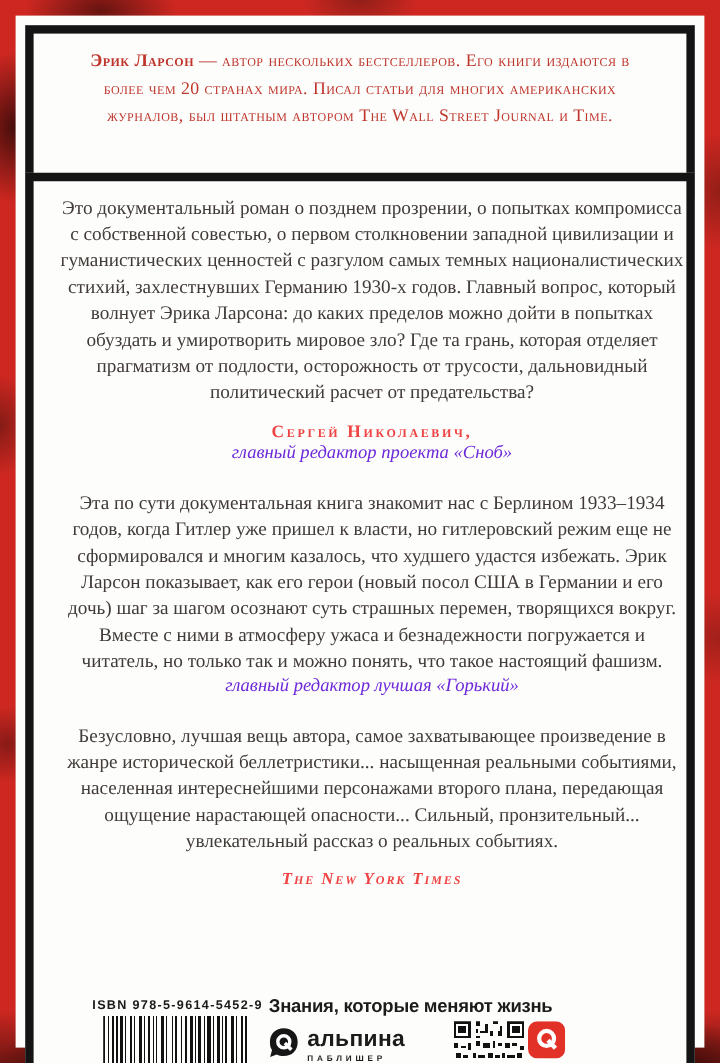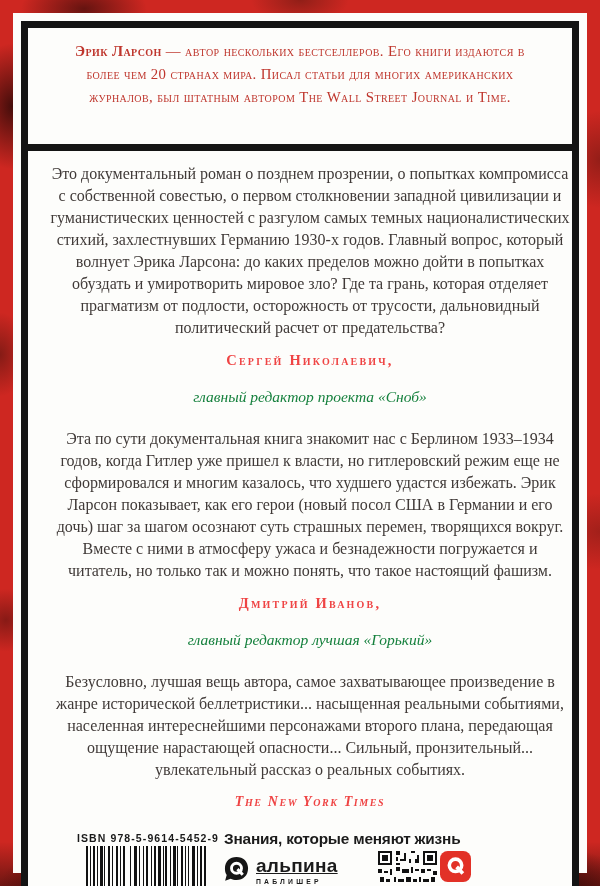--- a/index.html
+++ b/index.html
@@ -26,37 +26,37 @@
     font-family:"Liberation Serif",serif;font-variant:small-caps;
     font-size:14.8px;line-height:23px;letter-spacing:.4px;color:#bf362d;}
   .banner-text strong{font-weight:700;}
   .main{position:absolute;left:8px;right:8px;top:131px;height:810px;border-bottom-width:13px;}
   .quotes{padding:12px 22px 0;}
   .quote{margin:0 auto;width:520px;text-align:center;}
   .quote + .quote{margin-top:22px;}
   .q-text{margin:0;font-family:"Liberation Serif",serif;font-size:16px;line-height:22px;color:#403a38;}
   .q-name{margin:13px 0 0;font-family:"Liberation Serif",serif;font-variant:small-caps;
     font-weight:700;font-size:14.5px;letter-spacing:2.2px;color:#ef4444;}
-  .q-role{margin:19px 0 0;font-family:"Liberation Serif",serif;font-style:italic;
-    font-size:15.5px;color:#15803d;}
+  .q-role{margin:0 0 0;font-family:"Liberation Serif",serif;font-style:italic;
+    font-size:15.5px;color:#6d28d9;}
   .nyt .q-name{font-style:italic;letter-spacing:1.6px;font-size:14px;}
   
   .footer{position:absolute;left:0;right:0;bottom:0;height:114px;}
   .isbn{position:absolute;left:42px;top:5px;width:156px;text-align:center;
     font-size:10.5px;letter-spacing:1.1px;font-weight:600;color:#191919;}
   .barcode-wrap{position:absolute;left:45px;top:17px;width:146px;}
   .barcode-wrap svg{display:block;margin-left:13px;}
   .bc-digits{position:absolute;left:0;top:44px;width:146px;display:flex;align-items:flex-end;
     font-size:13.5px;font-weight:500;color:#111;}
   .d-lead{width:13px;}
   .d-group{flex:1;background:#c2410c;text-align:left;letter-spacing:2.5px;padding:1px 0;margin-top:27px;}
   .pubcol{position:absolute;left:196px;top:3px;width:160px;color:#1b1b1b;}
   .slogan{font-size:15.4px;font-weight:700;letter-spacing:-.2px;white-space:nowrap;}
   .logo-row{margin-top:8px;display:flex;align-items:center;gap:7px;}
-  .pub-name{font-size:19px;font-weight:700;line-height:1;letter-spacing:.3px;text-decoration:underline;}
+  .pub-name{font-size:19px;font-weight:700;line-height:1;letter-spacing:.3px;}
   .pub-sub{font-size:6.8px;font-weight:600;letter-spacing:3.2px;margin-top:3px;}
   .contact{margin-top:8px;font-size:10.8px;line-height:1.3;color:#2e2e2e;white-space:nowrap;}
   .qr{position:absolute;left:350px;top:24px;width:59px;height:59px;}
   .app{position:absolute;left:412px;top:24px;width:66px;}
   .app-lines{margin-top:3px;font-size:6.6px;line-height:1.35;color:#8b8b8b;}
   .app-lines .b{color:#1c1c1c;font-weight:700;}
   .dots{position:absolute;left:18px;right:18px;top:91px;border-top:2px dotted #a9a6a0;}
   .socials{position:absolute;left:46px;width:416px;top:98px;display:flex;
     justify-content:space-between;align-items:center;}
   .soc{display:flex;align-items:center;gap:0;}
@@ -82,21 +82,20 @@
 
     <section class="box main">
       <div class="quotes">
         <div class="quote">
           <p class="q-text">Это документальный роман о позднем прозрении, о попытках компромисса с собственной совестью, о первом столкновении западной цивилизации и гуманистических ценностей с разгулом самых темных националистических стихий, захлестнувших Германию 1930-х годов. Главный вопрос, который волнует Эрика Ларсона: до каких пределов можно дойти в попытках обуздать и умиротворить мировое зло? Где та грань, которая отделяет прагматизм от подлости, осторожность от трусости, дальновидный политический расчет от предательства?</p>
           <p class="q-name">Сергей Николаевич,</p>
           <p class="q-role">главный редактор проекта «Сноб»</p>
         </div>
         <div class="quote">
           <p class="q-text">Эта по сути документальная книга знакомит нас с Берлином 1933–1934 годов, когда Гитлер уже пришел к власти, но гитлеровский режим еще не сформировался и многим казалось, что худшего удастся избежать. Эрик Ларсон показывает, как его герои (новый посол США в Германии и его дочь) шаг за шагом осознают суть страшных перемен, творящихся вокруг. Вместе с ними в атмосферу ужаса и безнадежности погружается и читатель, но только так и можно понять, что такое настоящий фашизм.</p>
-          <p class="q-name">Дмитрий Иванов,</p>
           <p class="q-role">главный редактор лучшая «Горький»</p>
         </div>
         <div class="quote nyt">
           <p class="q-text">Безусловно, лучшая вещь автора, самое захватывающее произведение в жанре исторической беллетристики... насыщенная реальными событиями, населенная интереснейшими персонажами второго плана, передающая ощущение нарастающей опасности... Сильный, пронзительный... увлекательный рассказ о реальных событиях.</p>
           <p class="q-name">The New York Times</p>
         </div>
       </div>
 
       <div class="footer">
         <div class="isbn">ISBN 978-5-9614-5452-9</div>

